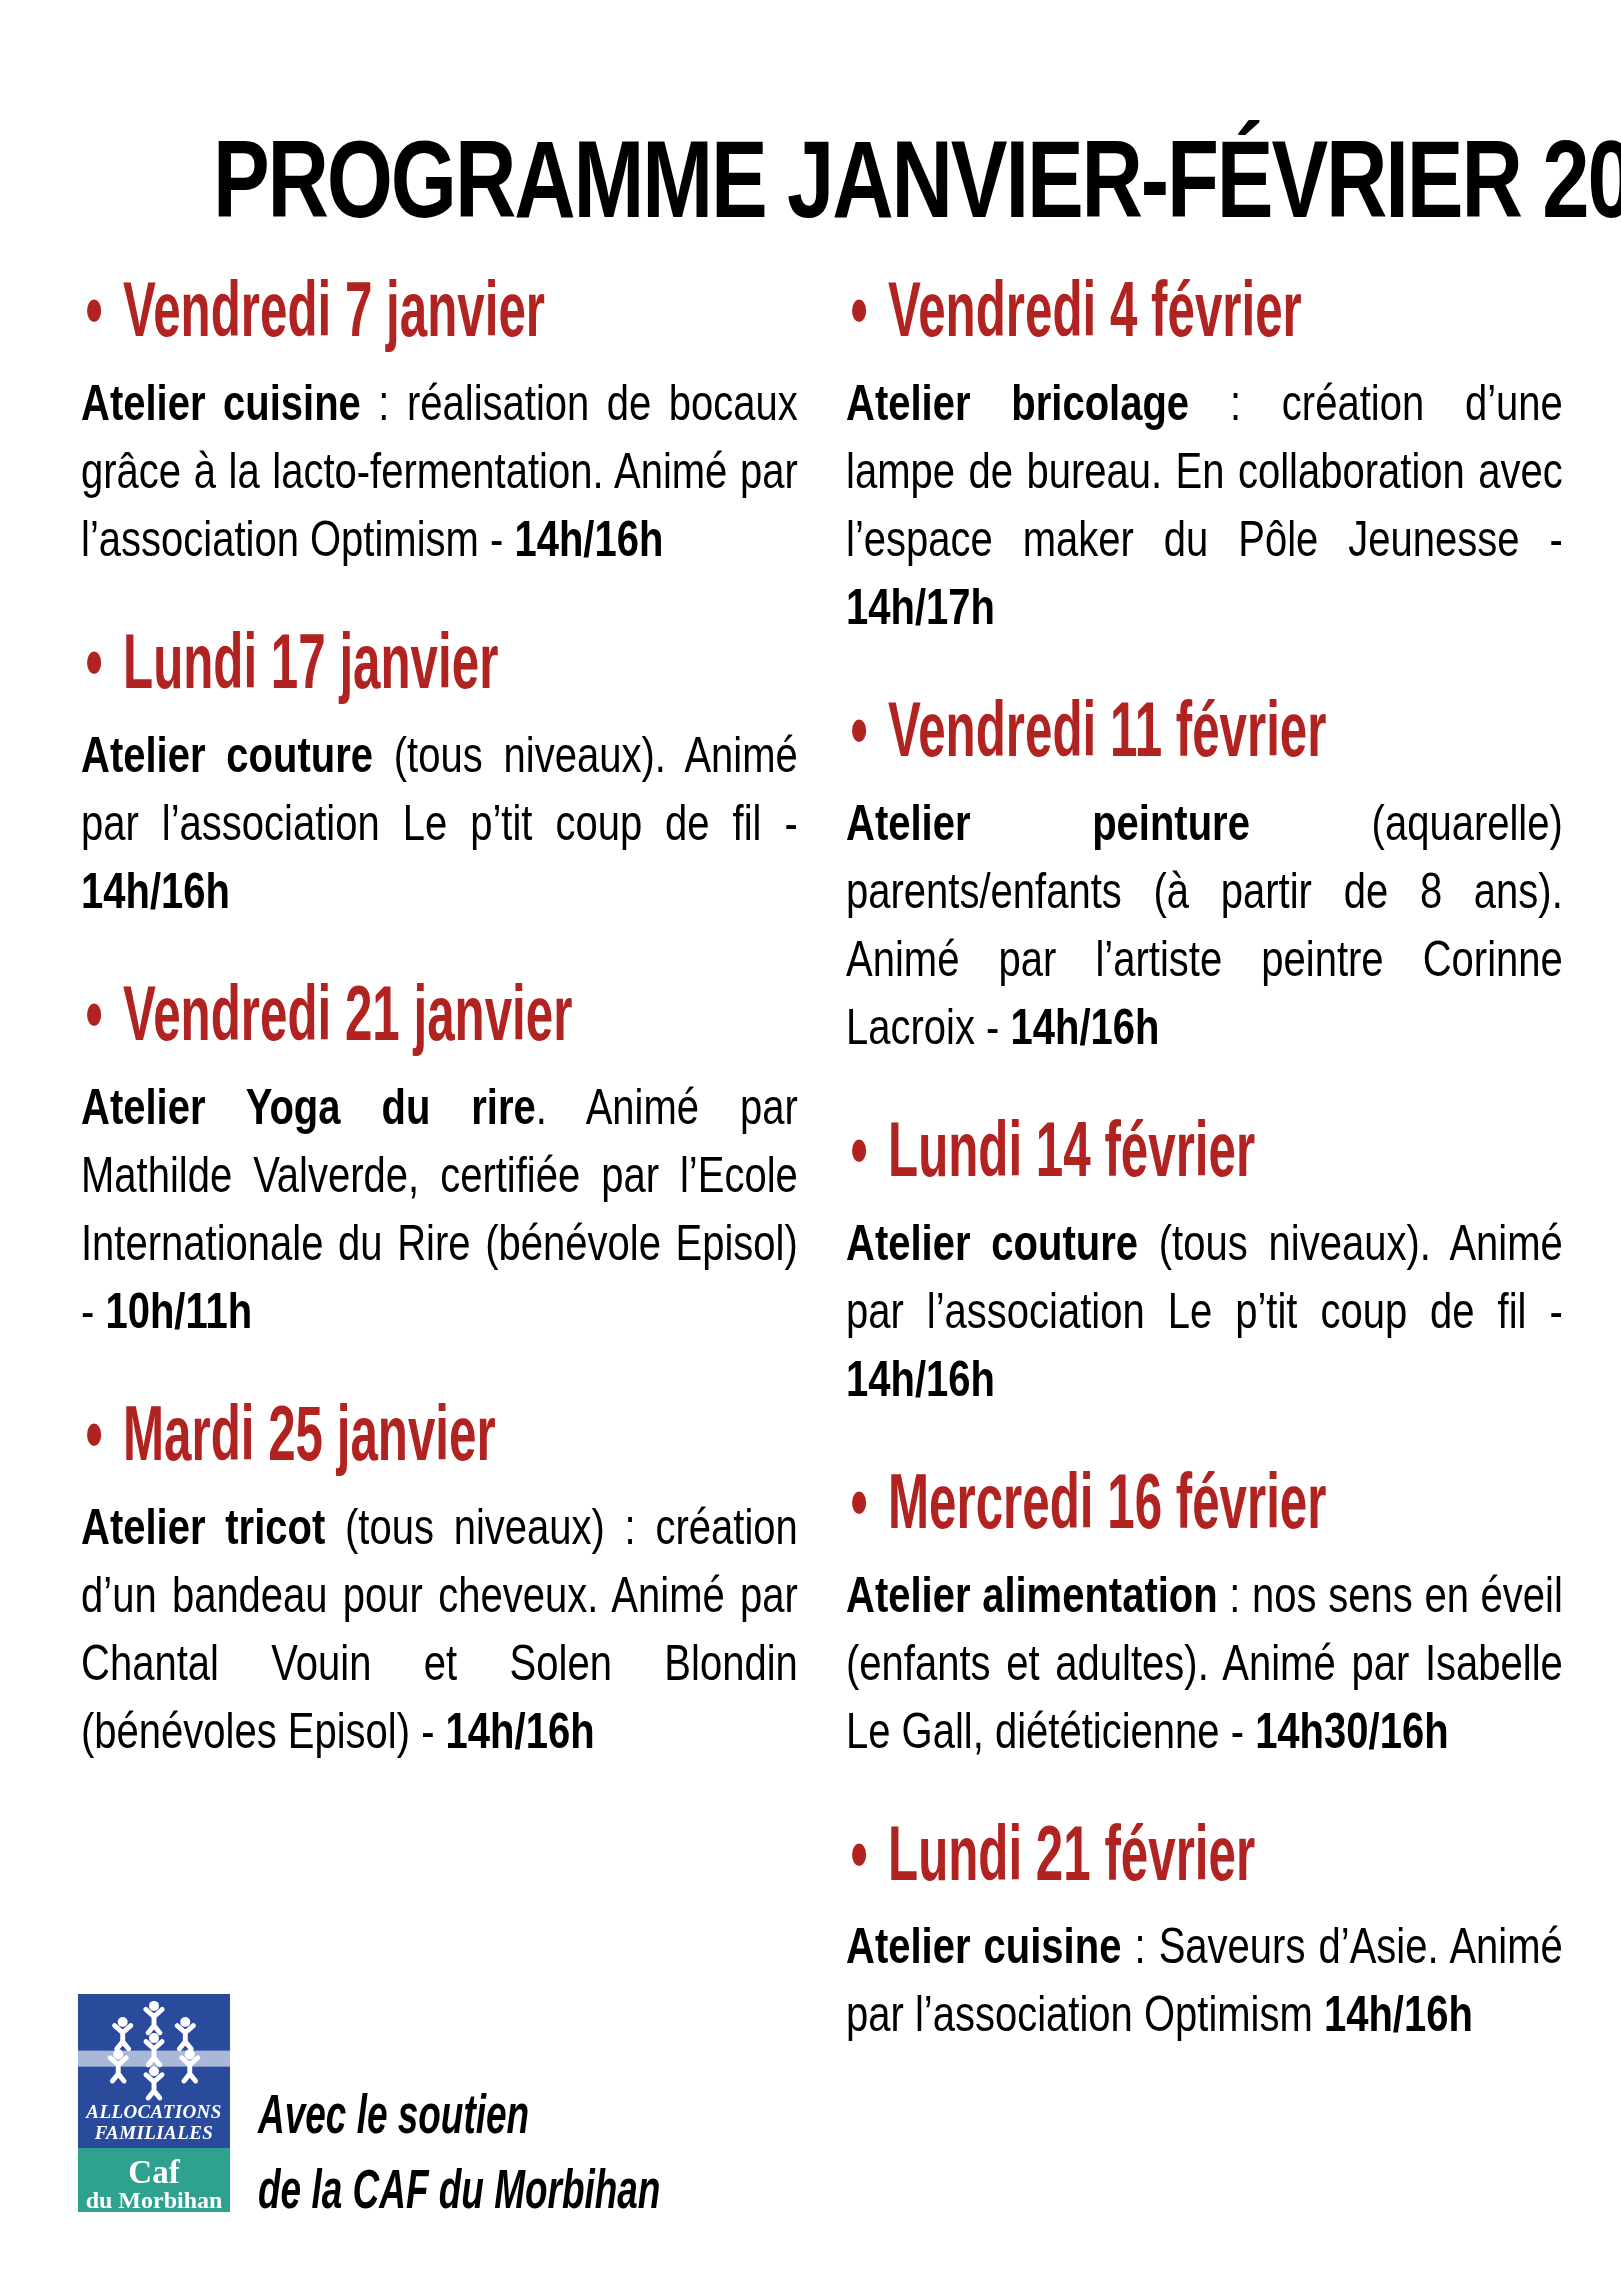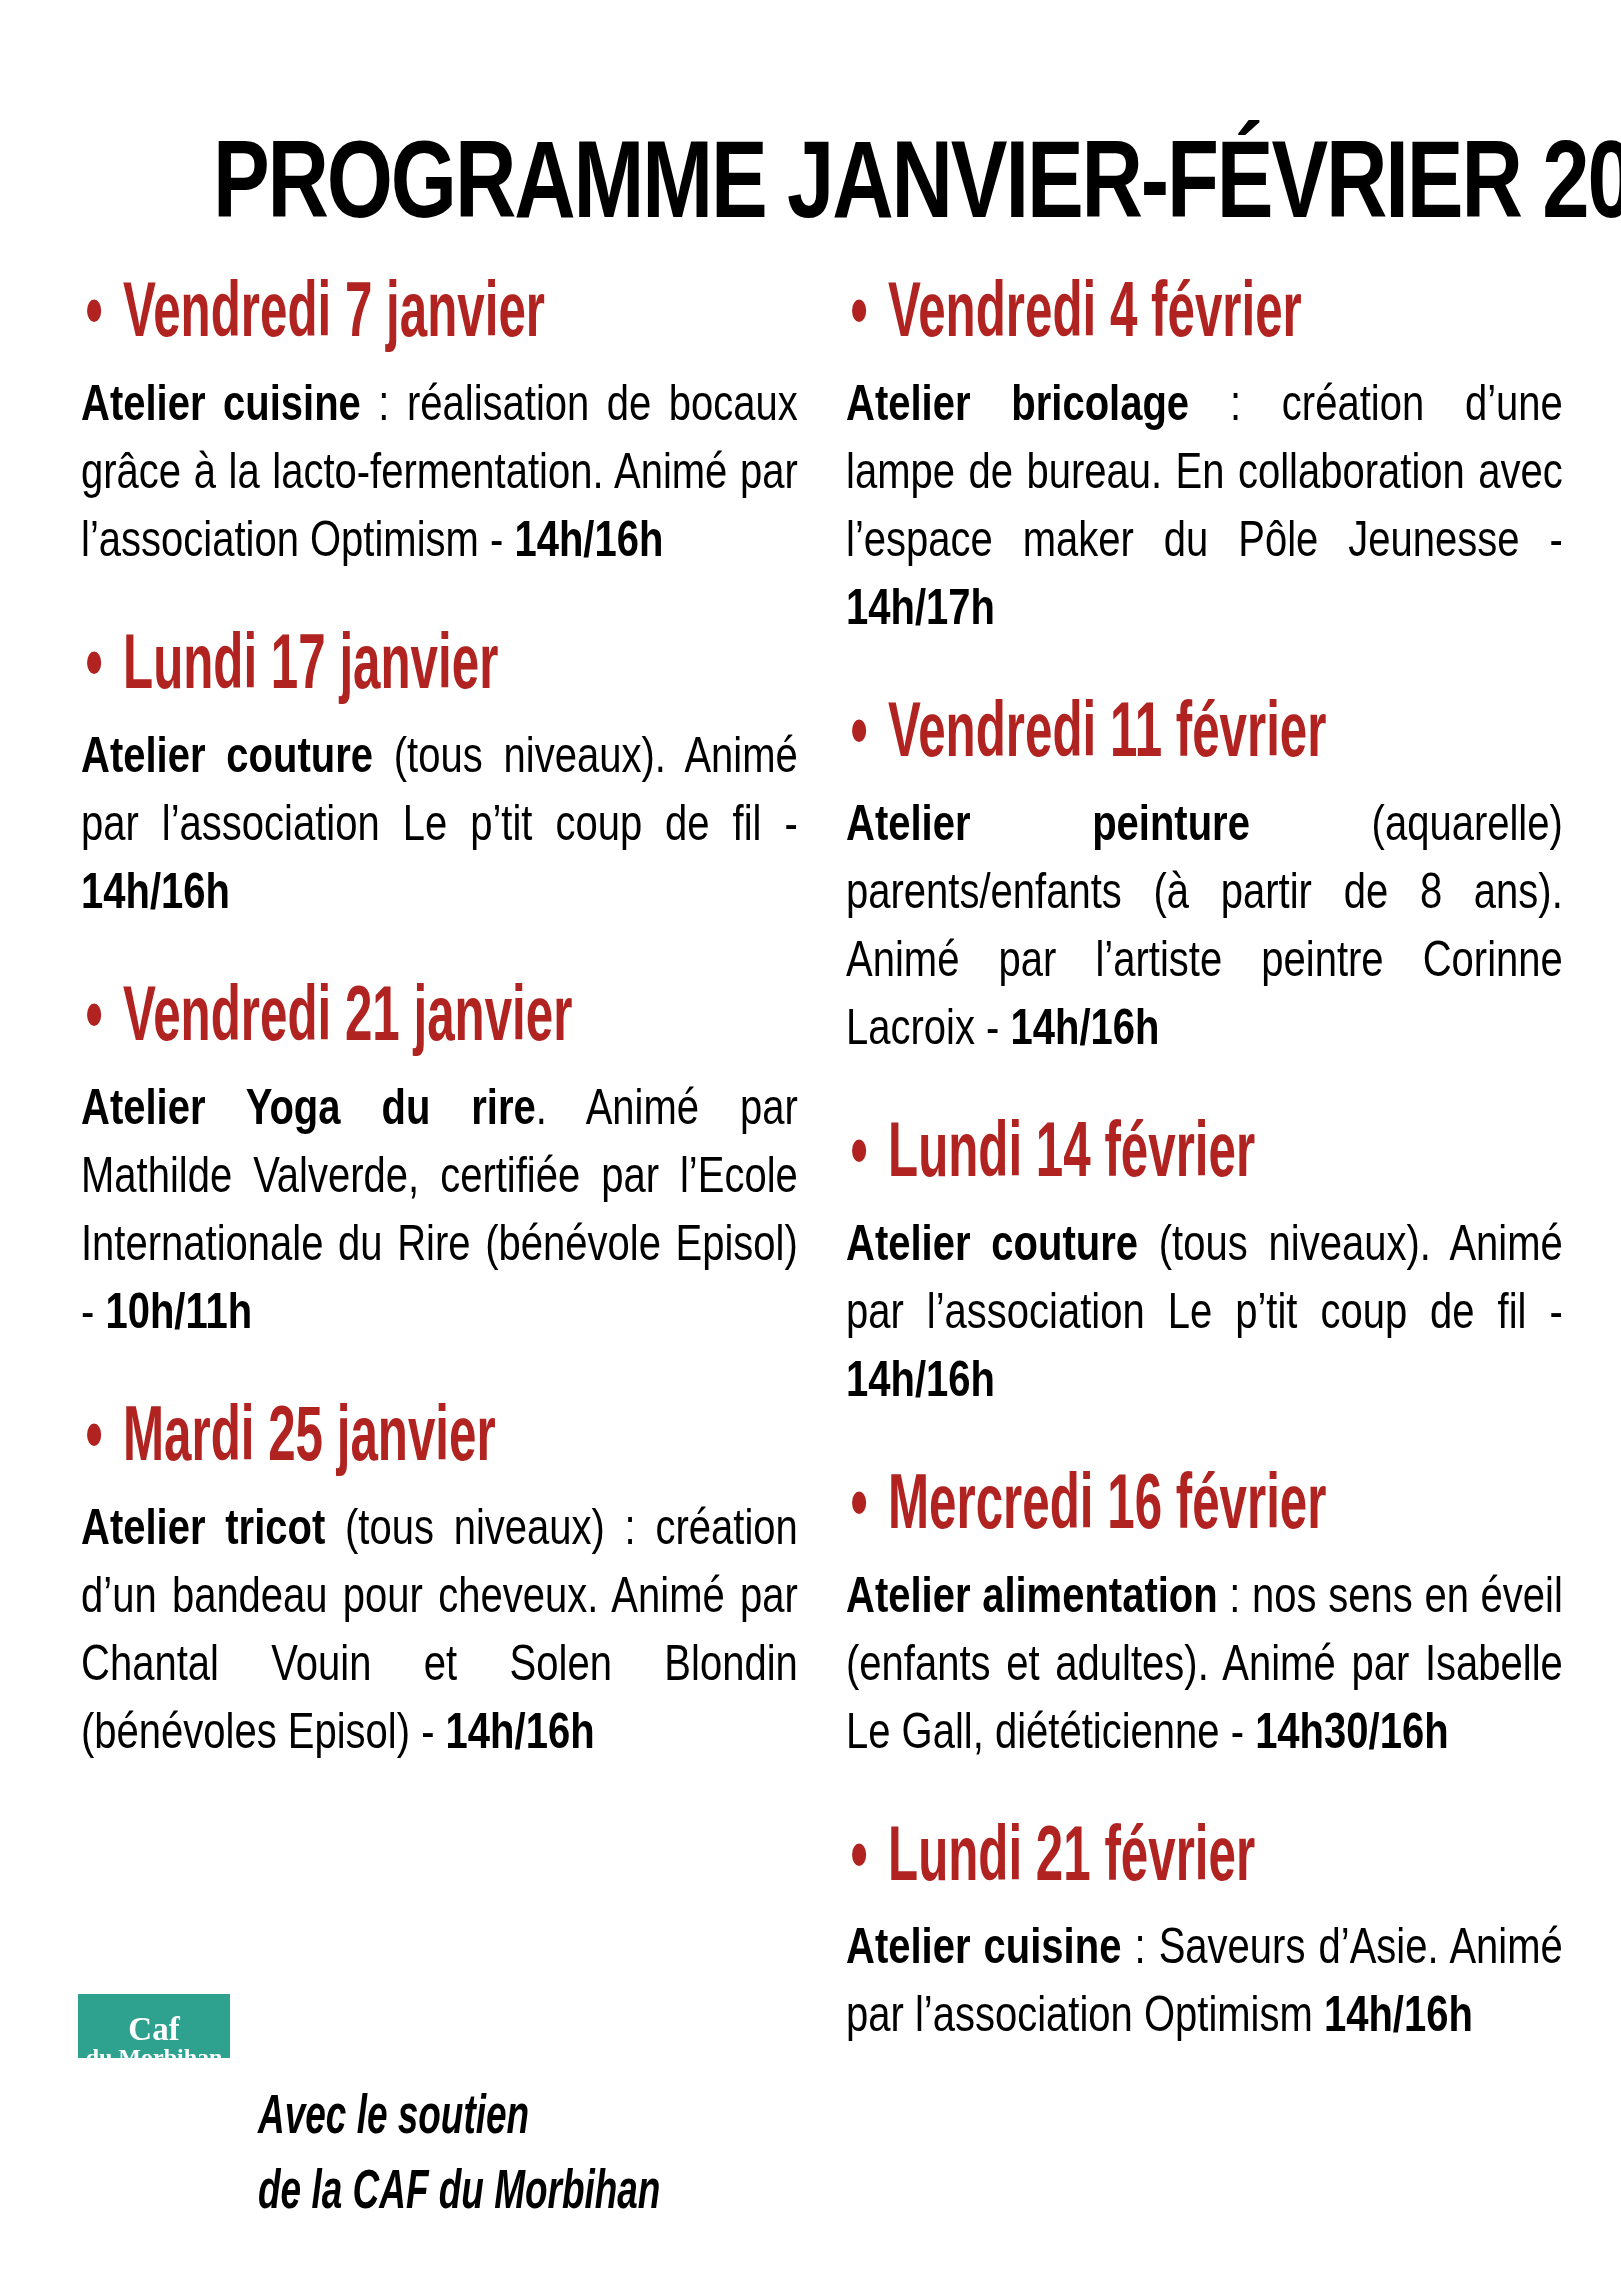--- a/index.html
+++ b/index.html
@@ -46,21 +46,21 @@
   .logo-blue svg{display:block;}
   .logo-alloc{
     position:absolute;bottom:4.5px;left:0;width:100%;text-align:center;color:#fff;
     font-family:"Liberation Serif",serif;font-style:italic;font-weight:700;
     font-size:19px;line-height:20.6px;letter-spacing:0.4px;
   }
   .logo-teal{
     background:var(--logo-teal);height:64px;color:#fff;text-align:center;
     font-family:"Liberation Serif",serif;font-weight:700;
   }
-  .logo-caf{font-size:33px;line-height:36px;padding-top:17px;}
+  .logo-caf{font-size:33px;line-height:36px;padding-top:6px;}
   .logo-region{font-size:24px;line-height:21.5px;}
   .support{
     position:absolute;left:258px;top:2076px;
     font-size:56px;font-weight:700;font-style:italic;line-height:75px;
     white-space:nowrap;transform:scaleX(0.66);transform-origin:left top;
   }
 </style>
 </head>
 <body>
 
@@ -137,20 +137,42 @@
   <section class="event">
     <div class="event-date">
       <span class="bullet">•</span>
       <span class="date-text">Lundi 21 février</span>
     </div>
     <p class="event-body"><b>Atelier cuisine</b><span> : Saveurs d’Asie. Animé par l’association Optimism </span><b>14h/16h</b></p>
   </section>
 </div>
 
 <div class="footer-logo">
+  <div class="logo-blue">
+    <svg viewBox="0 0 170 128" width="152" height="115" aria-hidden="true">
+      <defs>
+        <g id="pf" stroke="#ffffff" stroke-width="5.5" stroke-linecap="round" fill="none">
+          <circle cx="0" cy="-13" r="5.6" fill="#ffffff" stroke="none"></circle>
+          <path d="M-9,-9 L0,-1 M9,-9 L0,-1 M0,-1 L0,9 M0,9 L-6.5,17 M0,9 L6.5,17"></path>
+        </g>
+      </defs>
+      <rect x="0" y="63" width="170" height="18" fill="#a9b8d8"></rect>
+      <use href="#pf" transform="translate(85,26)"></use>
+      <use href="#pf" transform="translate(50,44)"></use>
+      <use href="#pf" transform="translate(120,44)"></use>
+      <use href="#pf" transform="translate(85,62)"></use>
+      <use href="#pf" transform="translate(45,80)"></use>
+      <use href="#pf" transform="translate(125,80)"></use>
+      <use href="#pf" transform="translate(85,99)"></use>
+    </svg>
+    <div class="logo-alloc">
+      <div>ALLOCATIONS</div>
+      <div>FAMILIALES</div>
+    </div>
+  </div>
   <div class="logo-teal">
     <div class="logo-caf">Caf</div>
     <div class="logo-region">du Morbihan</div>
   </div>
 </div>
 
 <div class="support">
   <div>Avec le soutien</div>
   <div>de la CAF du Morbihan</div>
 </div>

